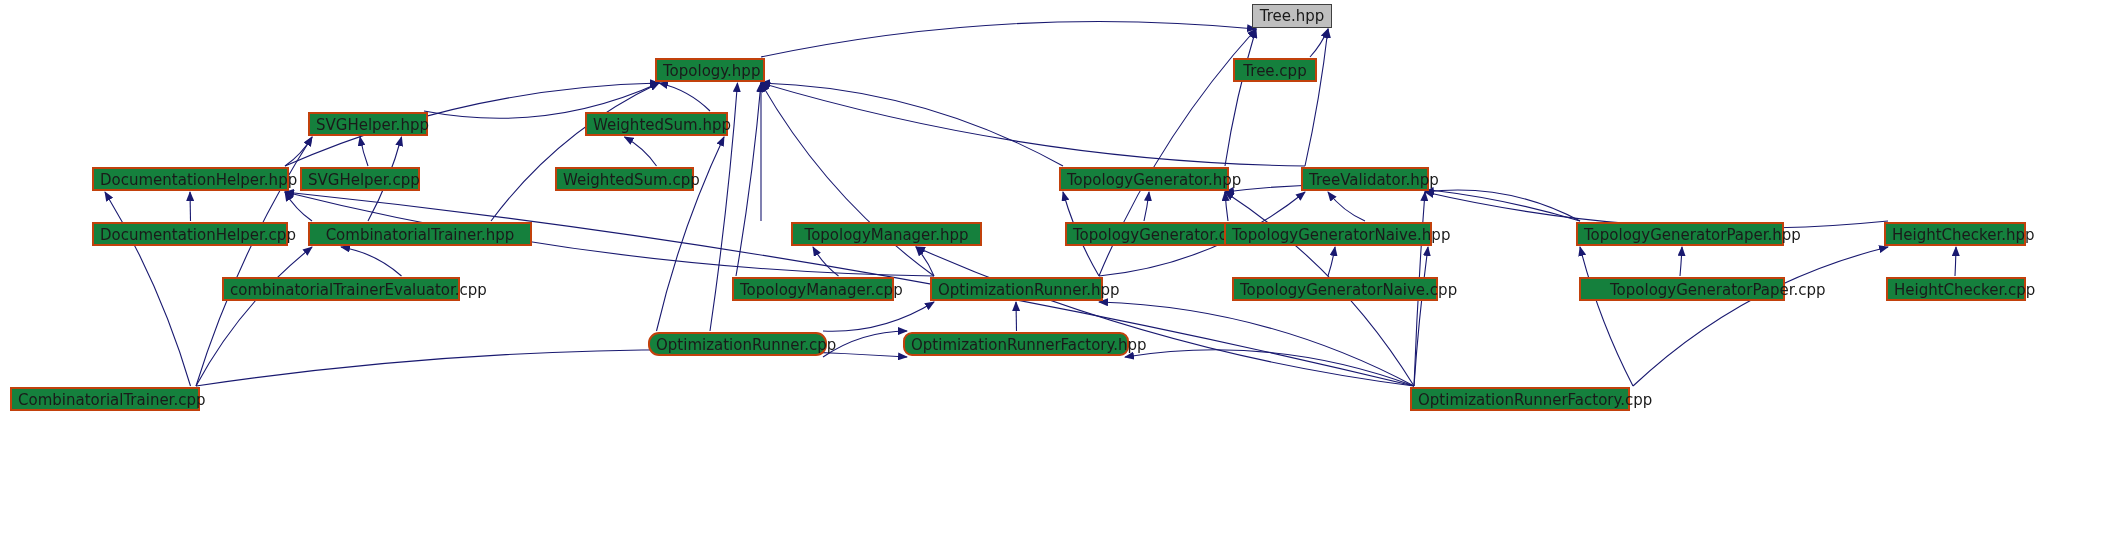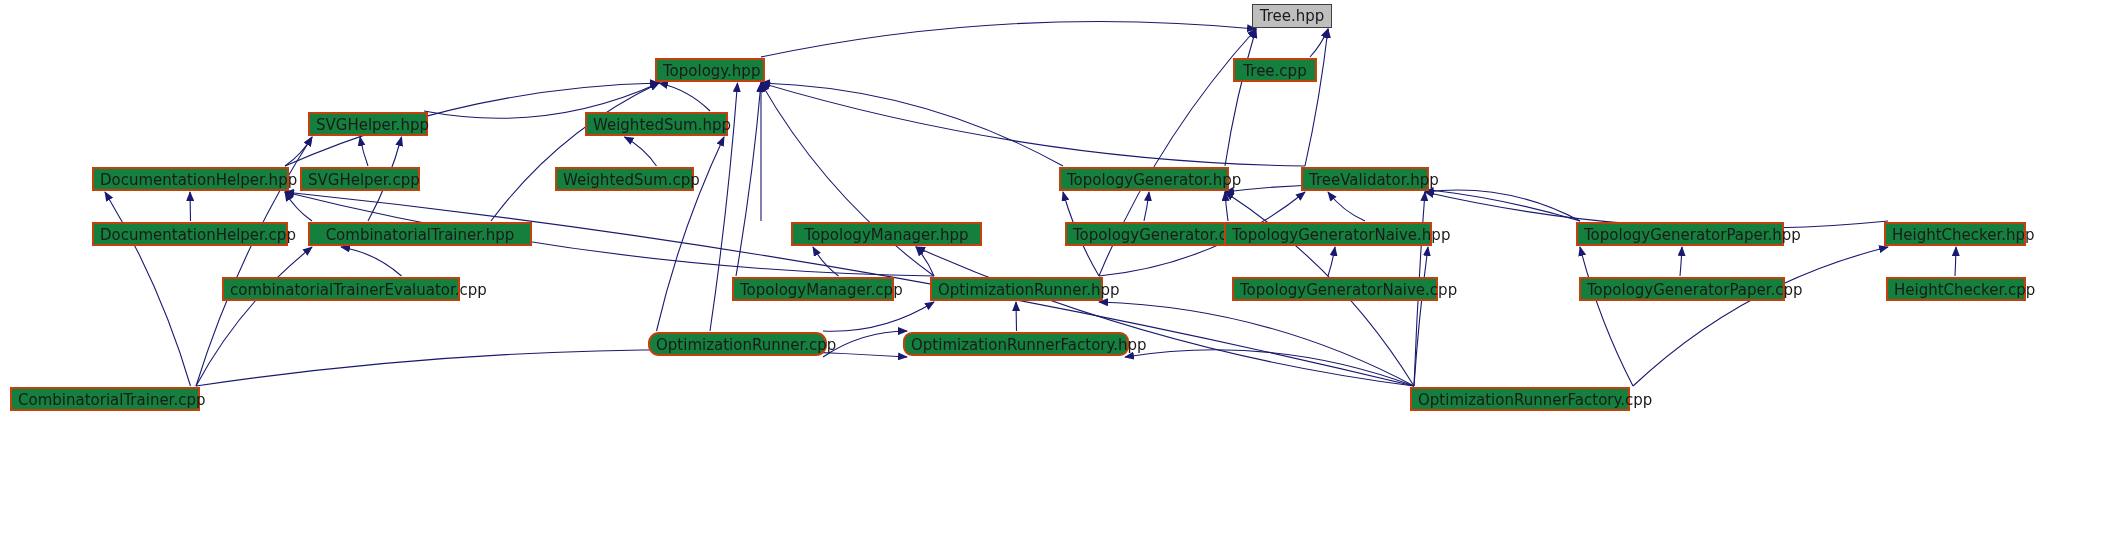--- a/index.html
+++ b/index.html
@@ -153,21 +153,21 @@
       </div>
       <div class="node" style="left: 732px; top: 277px; width: 162px;">
         <span class="lbl">TopologyManager.cpp</span>
       </div>
       <div class="node" style="left: 930px; top: 277px; width: 173px;">
         <span class="lbl">OptimizationRunner.hpp</span>
       </div>
       <div class="node" style="left: 1232px; top: 277px; width: 206px;">
         <span class="lbl">TopologyGeneratorNaive.cpp</span>
       </div>
-      <div class="node" style="left: 1579px; top: 277px; width: 206px;">
+      <div class="node" style="left: 1579px; top: 277px; width: 206px; padding-left: 23px;">
         <span class="lbl">TopologyGeneratorPaper.cpp</span>
       </div>
       <div class="node" style="left: 1886px; top: 277px; width: 140px;">
         <span class="lbl">HeightChecker.cpp</span>
       </div>
       <div class="node" style="left: 648px; top: 332px; width: 179px; border-radius: 11px;">
         <span class="lbl">OptimizationRunner.cpp</span>
       </div>
       <div class="node" style="left: 903px; top: 332px; width: 226px; border-radius: 9px;">
         <span class="lbl">OptimizationRunnerFactory.hpp</span>

